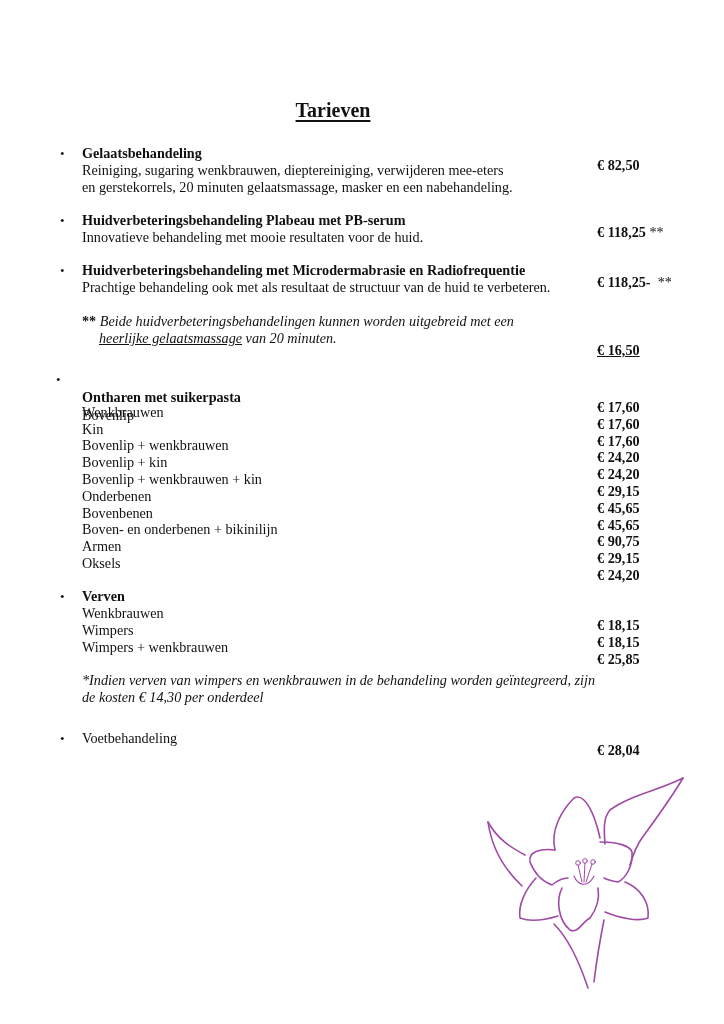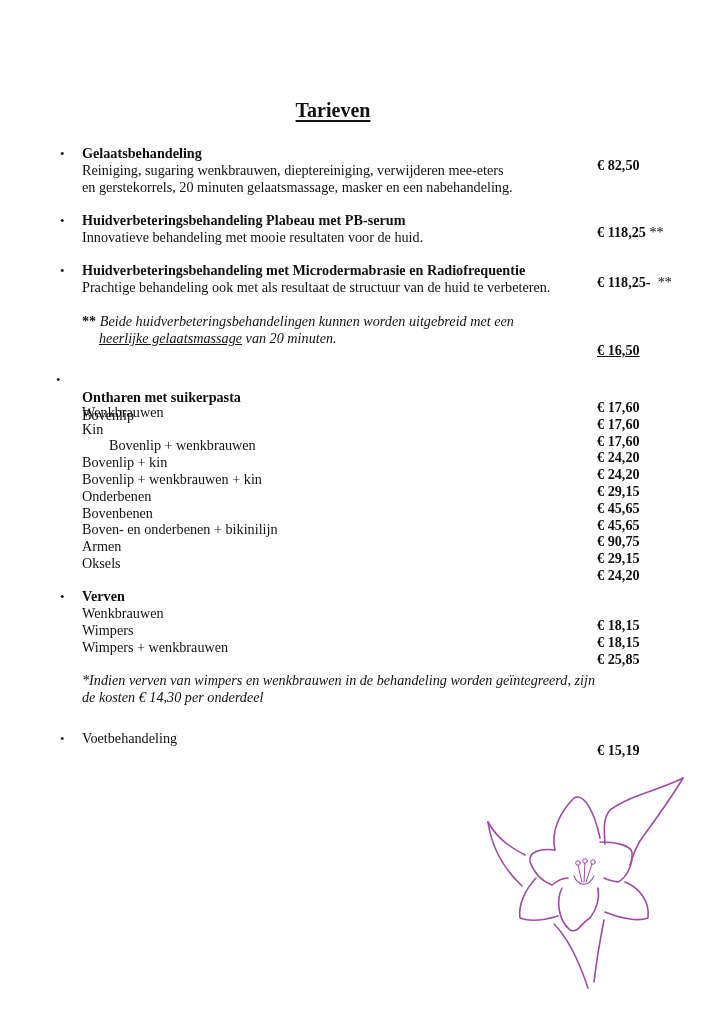--- a/index.html
+++ b/index.html
@@ -43,21 +43,21 @@
 
 <div class="bullet" style="left:56px; top:371px;">•</div>
 <div class="line b" style="top:389px;">Ontharen met suikerpasta</div>
 <div id="ontharen-list">
     <div class="line" style="top: 407px;">Bovenlip</div>
     <div class="price" style="top: 387px;">€ 17,60</div>
     <div class="line" style="top: 403.8px;">Wenkbrauwen</div>
     <div class="price" style="top: 403.8px;">€ 17,60</div>
     <div class="line" style="top: 420.6px;">Kin</div>
     <div class="price" style="top: 420.6px;">€ 17,60</div>
-    <div class="line" style="top: 437.4px; margin-left: 27px;">Bovenlip + wenkbrauwen</div>
+    <div class="line" style="top: 437.4px;">Bovenlip + wenkbrauwen</div>
     <div class="price" style="top: 437.4px;">€ 24,20</div>
     <div class="line" style="top: 454.2px;">Bovenlip + kin</div>
     <div class="price" style="top: 454.2px;">€ 24,20</div>
     <div class="line" style="top: 471px;">Bovenlip + wenkbrauwen + kin</div>
     <div class="price" style="top: 471px;">€ 29,15</div>
     <div class="line" style="top: 487.8px;">Onderbenen</div>
     <div class="price" style="top: 487.8px;">€ 45,65</div>
     <div class="line" style="top: 504.6px;">Bovenbenen</div>
     <div class="price" style="top: 504.6px;">€ 45,65</div>
     <div class="line" style="top: 521.4px;">Boven- en onderbenen + bikinilijn</div>
@@ -76,21 +76,21 @@
     <div class="line" style="top: 621.8px;">Wimpers</div>
     <div class="price" style="top: 621.8px;">€ 18,15</div>
     <div class="line" style="top: 638.6px;">Wimpers + wenkbrauwen</div>
     <div class="price" style="top: 638.6px;">€ 25,85</div>
   </div>
 <div class="line i" style="top:672px;">*Indien verven van wimpers en wenkbrauwen in de behandeling worden geïntegreerd, zijn</div>
 <div class="line i" style="top:689px;">de kosten € 14,30 per onderdeel</div>
 
 <div class="bullet" style="left:60px; top:730px;">•</div>
 <div class="line" style="top:730px;">Voetbehandeling</div>
-<div class="price" style="top:730px;">€ 15,19</div>
+<div class="price" style="top:730px;">€ 28,04</div>
 
 <svg class="flower" viewBox="0 0 230 250" fill="none" stroke="#a04aa6" stroke-width="1.6" stroke-linecap="round" stroke-linejoin="round">
 
   <path d="M18 52 C22 80 35 100 52 116"></path>
   <path d="M18 52 C28 70 42 78 55 85"></path>
 
   <path d="M213 8 C190 20 160 25 140 40 C133 48 134 60 135 74"></path>
   <path d="M213 8 C200 30 185 50 172 68 C166 76 163 85 160 95"></path>
 
   <path d="M85 80 C80 60 92 40 104 28 C115 22 125 45 130 68"></path>

